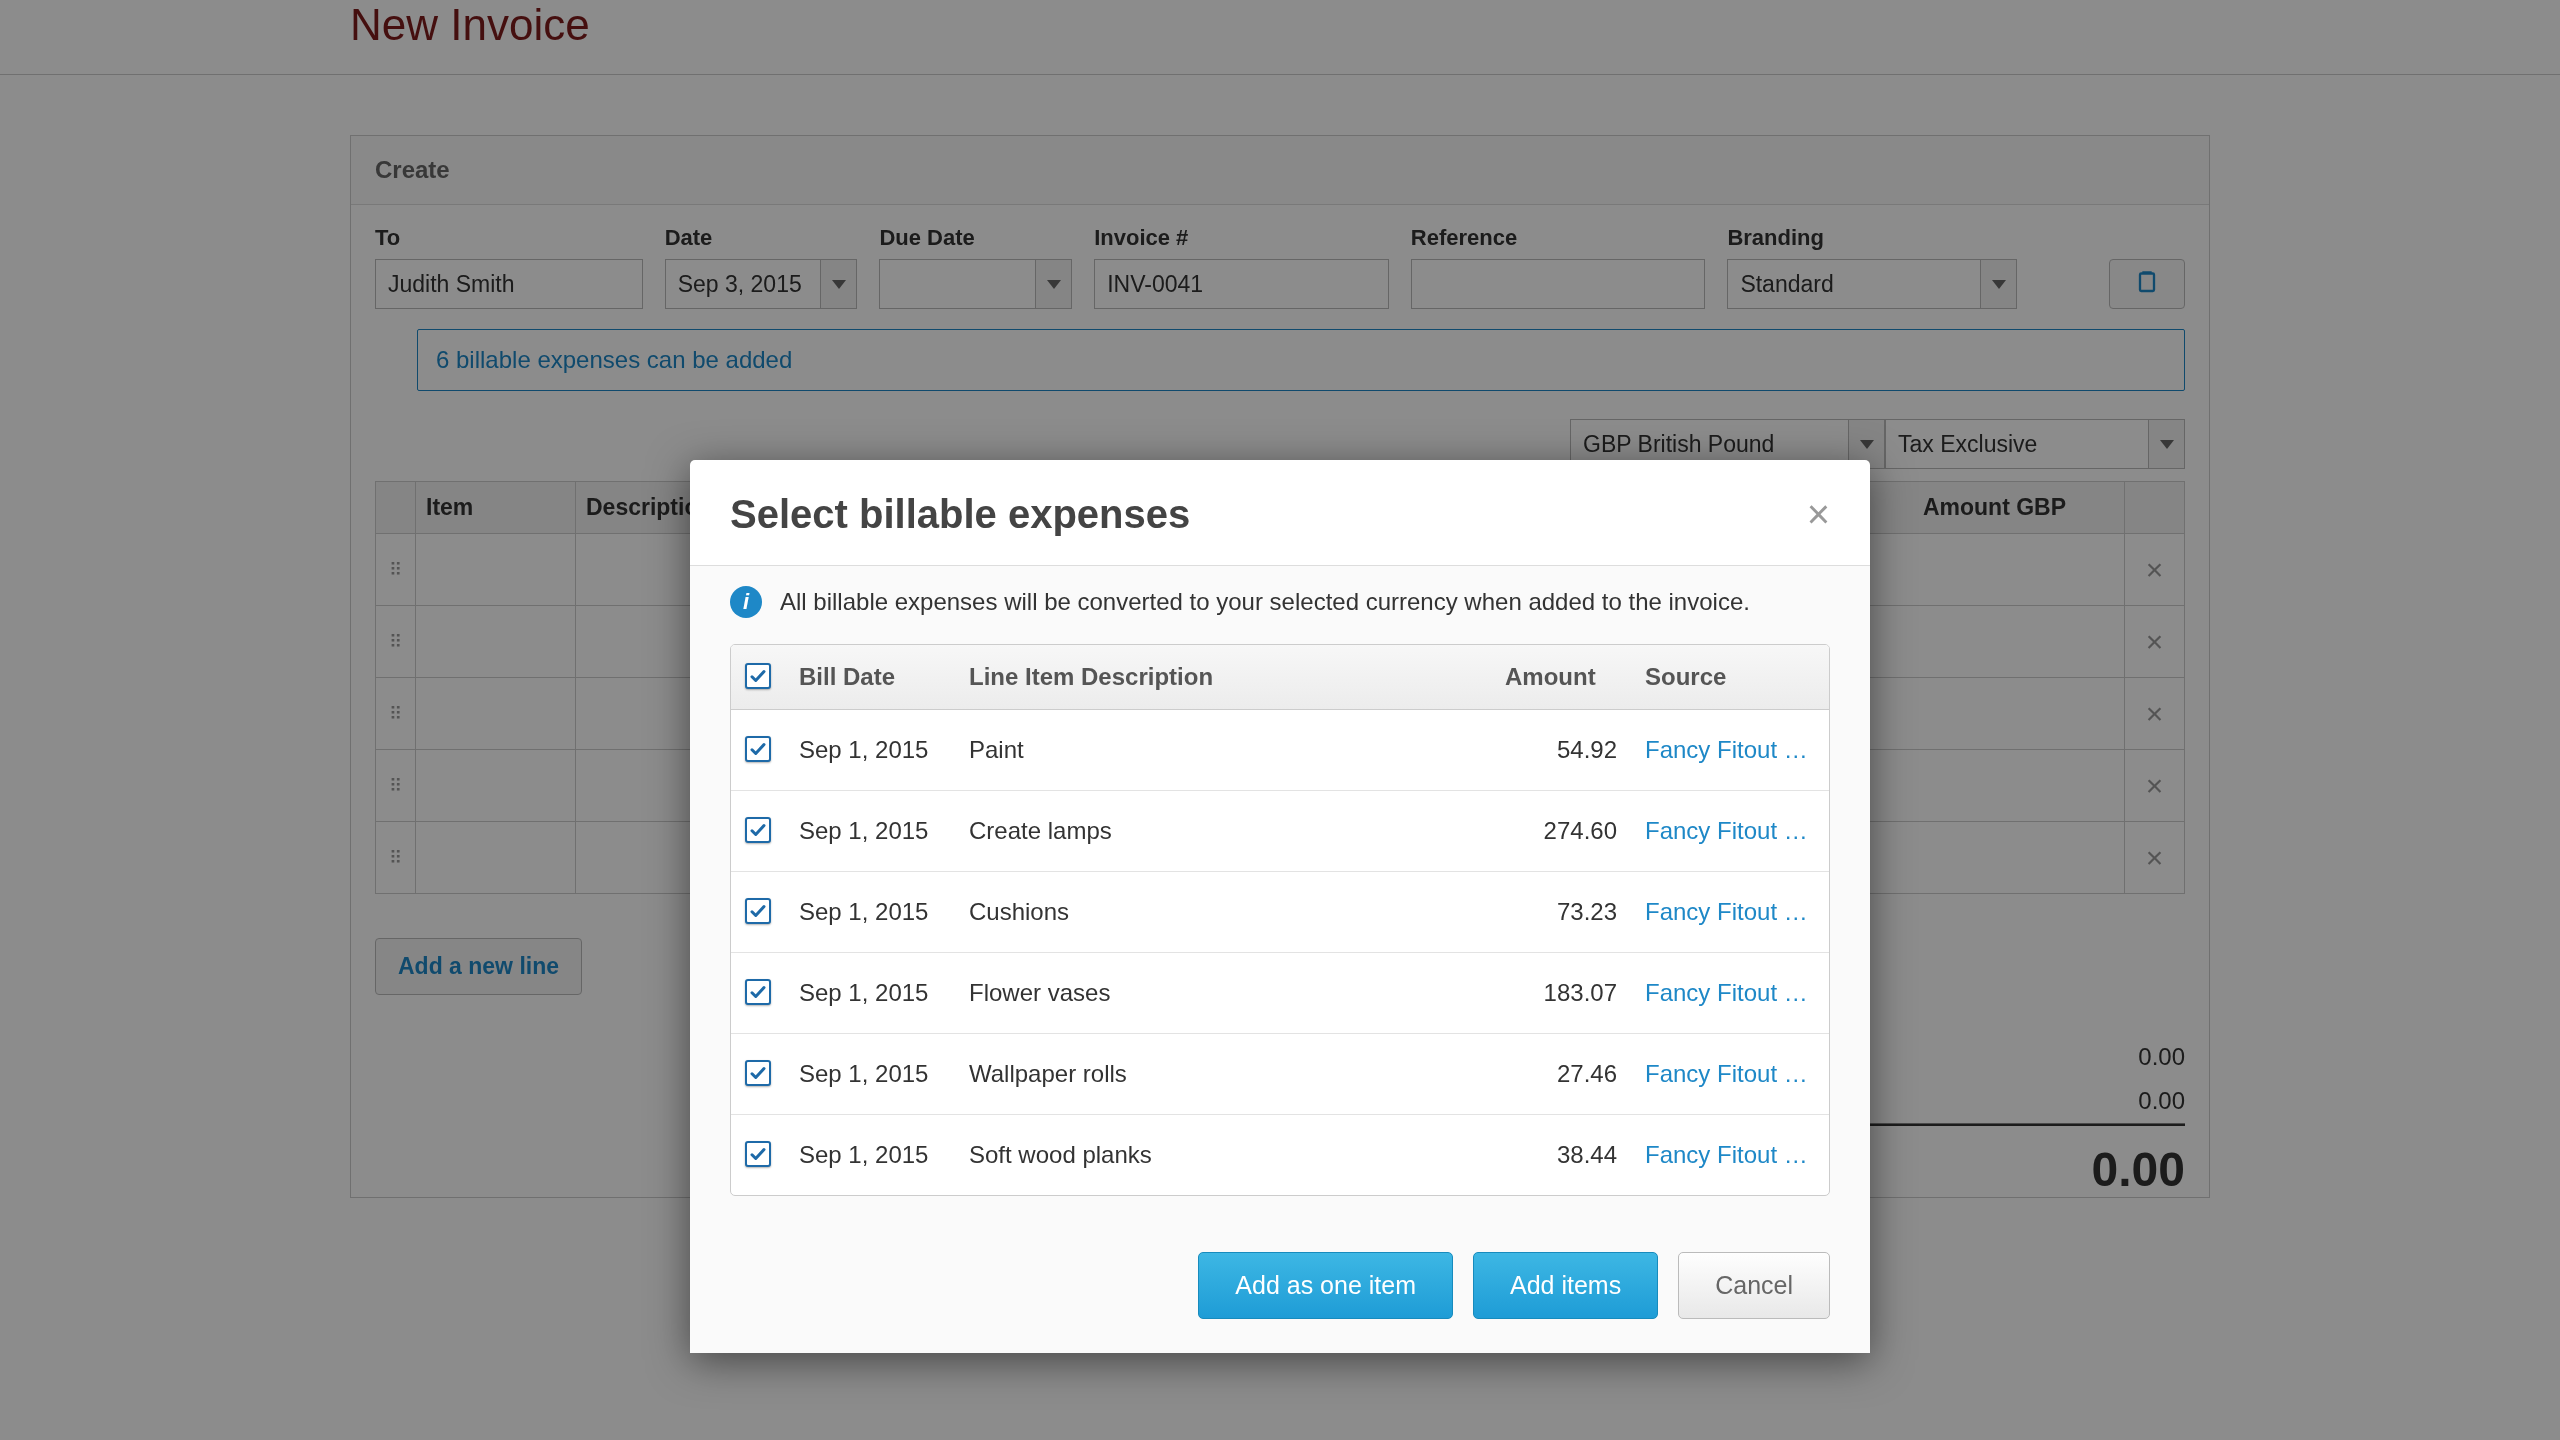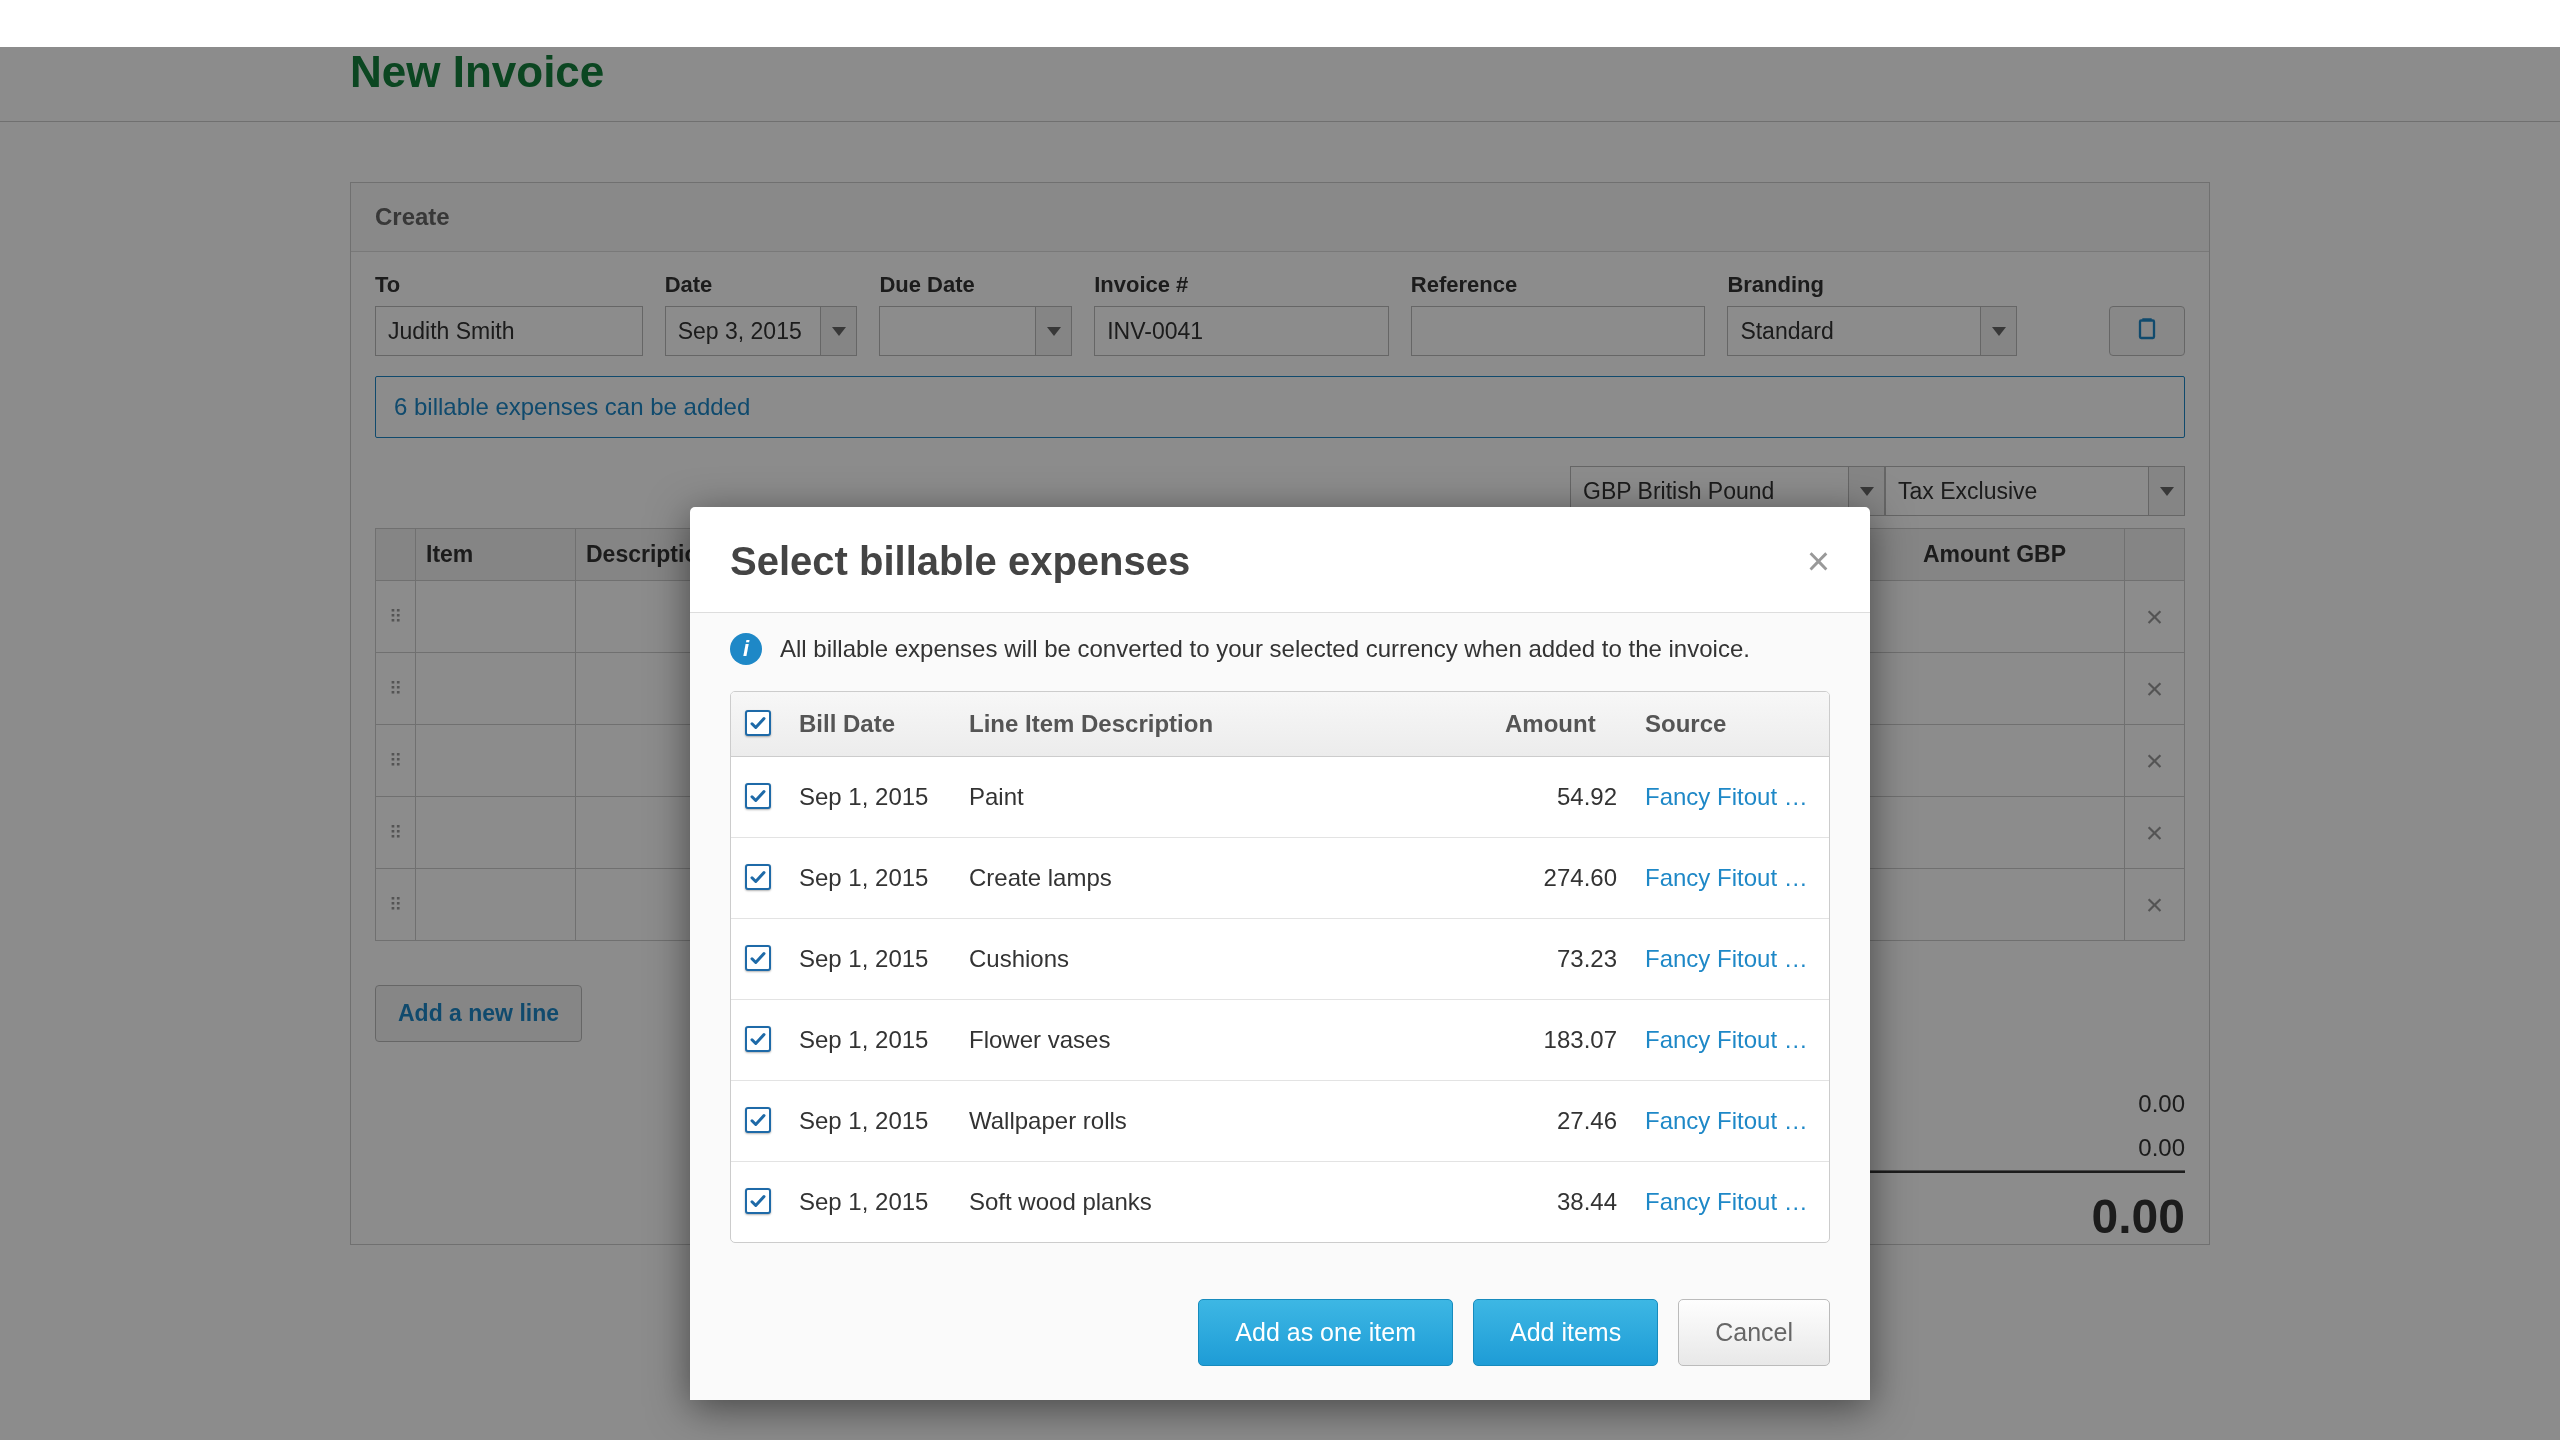--- a/index.html
+++ b/index.html
@@ -1,35 +1,35 @@
 <!DOCTYPE html>
 <html><head>
 <meta charset="utf-8">
 <style>
 * { box-sizing: border-box; margin: 0; padding: 0; }
 body { font-family: Arial, Helvetica, sans-serif; background: #fff; color: #333; overflow: hidden; }
 .page { width: 2560px; height: 1440px; position: relative; transform-origin: top left; }
 .content { padding: 0 350px; padding-top: 0; }
-.page-title { font-size: 44px; font-weight: bold; color: #15803d; padding: 0 0 24px 0; margin-top: 47px; }
+.page-title { font-size: 44px; font-weight: normal; color: #7f1d1d; padding: 0 0 24px 0; }
 .hr { border-bottom: 1px solid #ccc; margin: 0 -350px 60px -350px; }
 
 .panel { border: 1px solid #ccc; background: #fafafa; }
 .panel-header { padding: 20px 24px; font-size: 24px; color: #666; font-weight: 600; border-bottom: 1px solid #ddd; }
 .panel-body { padding: 20px 24px 0 24px; background: #fff; }
 
 .form-row { display: flex; gap: 2px; margin-bottom: 20px; }
 .field { display: flex; flex-direction: column; }
 .field-label { font-size: 22px; font-weight: bold; color: #333; margin-bottom: 8px; }
 .input { height: 50px; border: 1px solid #bbb; background: #fff; padding: 0 12px; font-size: 23px; color: #333; display: flex; align-items: center; }
 .input-dd { display: flex; }
 .input-dd .input { flex: 1; }
 .dd-btn { width: 36px; border: 1px solid #bbb; border-left: none; background: #f3f3f3; display: flex; align-items: center; justify-content: center; }
 .caret-down { width: 0; height: 0; border-left: 7px solid transparent; border-right: 7px solid transparent; border-top: 9px solid #666; }
 
-.notice { border: 1px solid #1e88c7; background: #fff; color: #1e88c7; padding: 16px 18px; font-size: 24px; margin-bottom: 28px; border-radius: 2px; }
+.notice { border: 1px solid #1e88c7; background: #fff; color: #1e88c7; padding: 16px 18px; font-size: 24px; margin-bottom: 28px; border-radius: 2px; margin-left: 42px; }
 
 .currency-row { display: flex; justify-content: flex-end; margin-bottom: 12px; }
 .select-like { display: flex; align-items: center; height: 50px; border: 1px solid #bbb; background: #fff; padding: 0 12px; font-size: 23px; color: #333; }
 
 .grid { width: 100%; border-collapse: collapse; }
 .grid th { background: #f3f3f3; border: 1px solid #ccc; padding: 12px 10px; font-size: 23px; font-weight: bold; color: #333; text-align: left; }
 .grid td { border: 1px solid #ccc; height: 72px; background: #fff; }
 .row-handle { width: 40px; text-align: center; color: #999; font-size: 18px; }
 .row-close { width: 60px; text-align: center; color: #999; font-size: 30px; }
 

